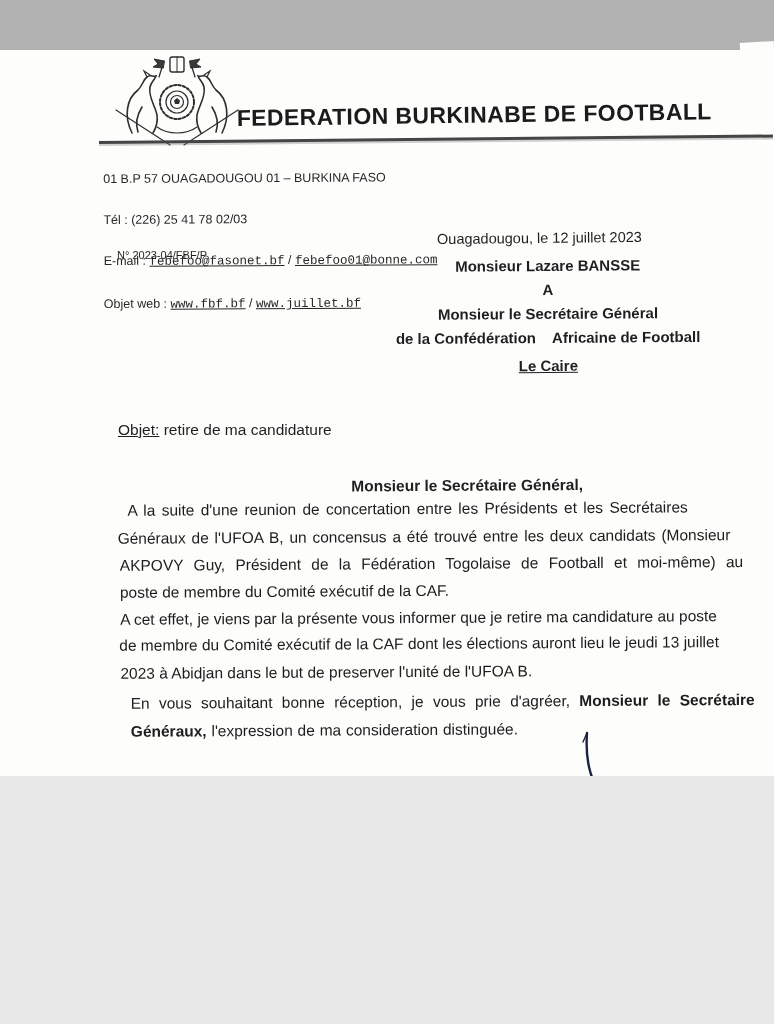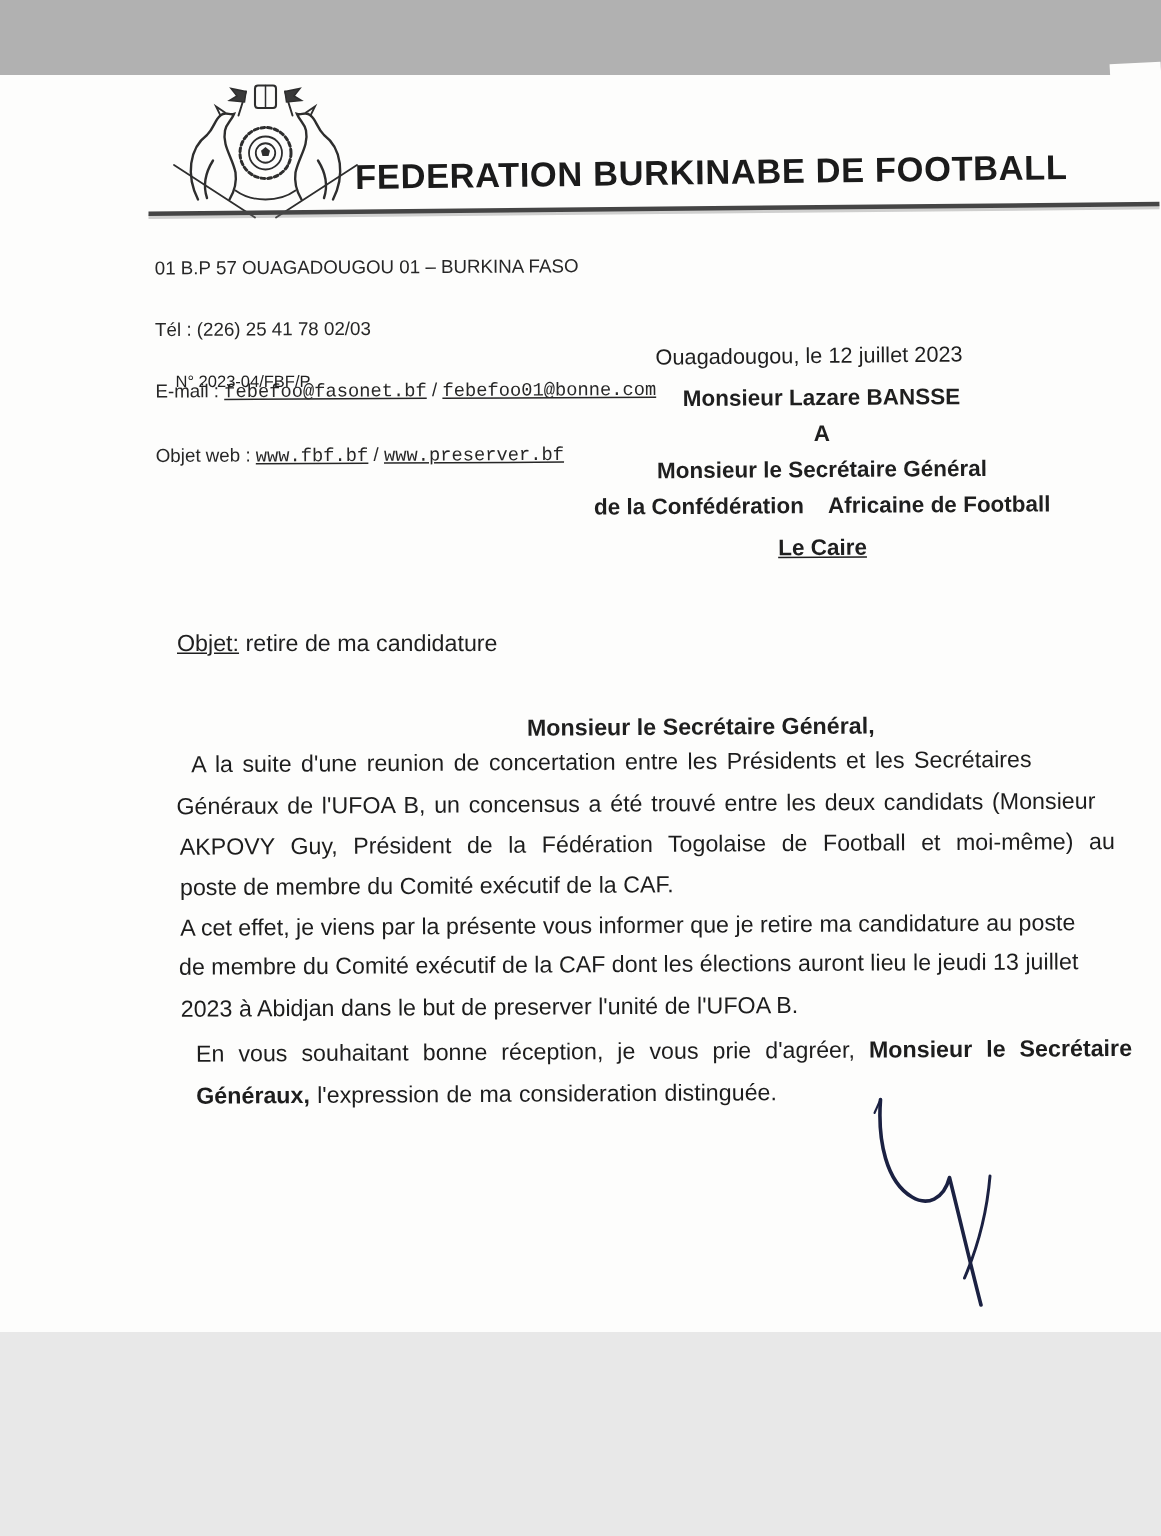--- a/index.html
+++ b/index.html
@@ -1,18 +1,18 @@
 <!DOCTYPE html>
 <html><head>
 <meta charset="utf-8">
 <style>
   html,body{margin:0;padding:0;background:#e8e8e8;}
   .scan{
     position:relative;
-    width:774px;height:888px;
+    width:774px;height:776px;
     background:#fdfdfc;
     overflow:hidden;
     font-family:"Liberation Sans","DejaVu Sans",sans-serif;
     color:#1f1f1f;
   }
   .topband{position:absolute;left:0;top:0;width:774px;height:50px;background:#b1b1b1;}
   .topband .notch{position:absolute;right:0;bottom:-4px;width:34px;height:12px;background:#fdfdfc;transform:rotate(-3deg);}
 
   
   .logo{position:absolute;left:112px;top:55px;}
@@ -98,21 +98,21 @@
     </g>
   </svg>
 
   <div class="orgname">FEDERATION BURKINABE DE FOOTBALL</div>
   <div class="rule"></div>
 
   <div class="contact">
     <div>01 B.P 57 OUAGADOUGOU 01 – BURKINA FASO</div>
     <div>Tél : (226) 25 41 78 02/03</div>
     <div><span>E-mail : </span><span class="u">febefoo@fasonet.bf</span><span> / </span><span class="u">febefoo01@bonne.com</span></div>
-    <div><span>Objet web : </span><span class="u">www.fbf.bf</span><span> / </span><span class="u">www.preserver.bf</span></div>
+    <div><span>Objet web : </span><span class="u">www.fbf.bf</span><span> / </span><span class="u">www.juillet.bf</span></div>
   </div>
 
   <div class="dateline">Ouagadougou, le 12 juillet 2023</div>
   <div class="refline">N° 2023-04/FBF/P</div>
 
   <div class="recipient">
     <div>Monsieur Lazare BANSSE</div>
     <div>A</div>
     <div>Monsieur le Secrétaire Général</div>
     <div>de la Confédération    Africaine de Football</div>

